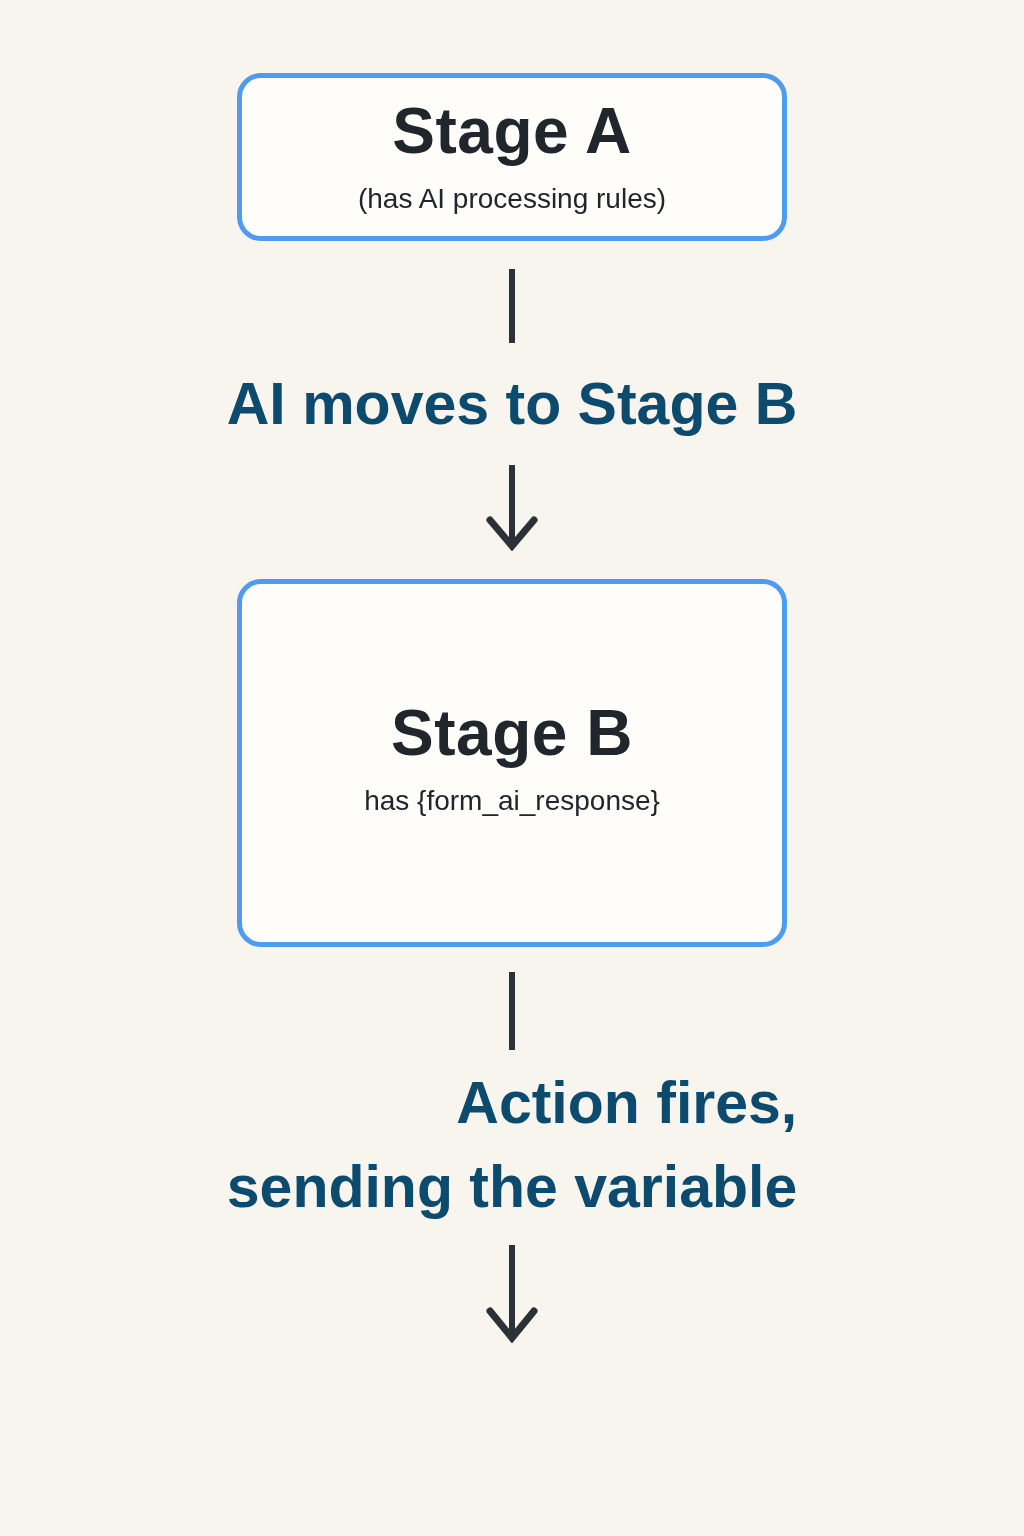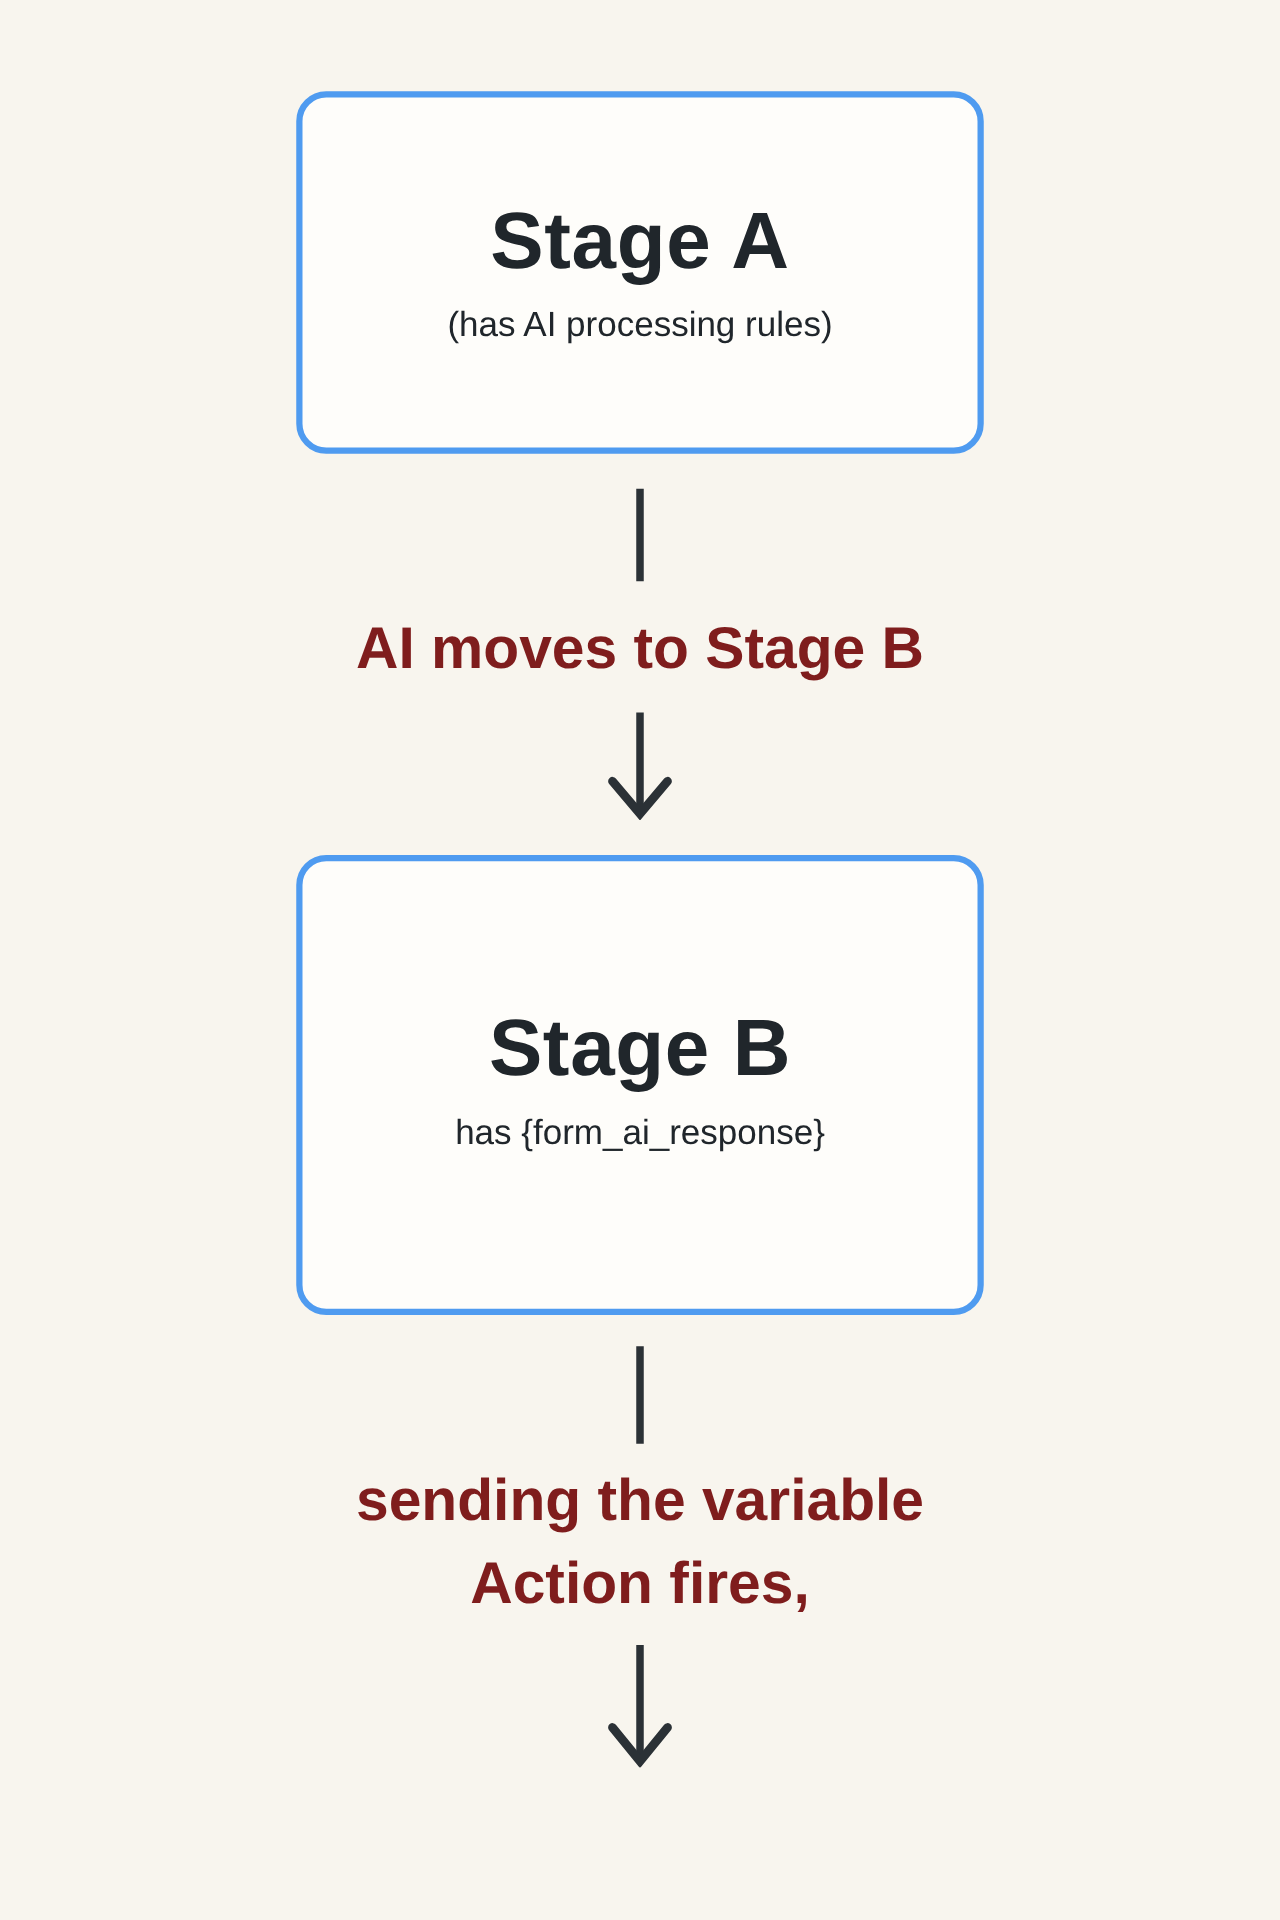--- a/index.html
+++ b/index.html
@@ -28,21 +28,21 @@
     background: #fefdfa;
     border: 5px solid #4f9bf0;
     border-radius: 24px;
     display: flex;
     flex-direction: column;
     align-items: center;
     justify-content: center;
     text-align: center;
   }
   .node-a {
-    height: 290px;
+    height: 168px;
   }
   .node-b {
     height: 368px;
   }
   .node-title {
     font-size: 64px;
     font-weight: bold;
     color: #20262b;
     line-height: 1.15;
     letter-spacing: 0.5px;
@@ -63,24 +63,24 @@
   }
   .line-1 {
     height: 74px;
     margin-top: 28px;
   }
   .line-2 {
     height: 78px;
     margin-top: 25px;
   }
   .edge-label {
-    font-size: 47px;
+    font-size: 59px;
     font-weight: bold;
-    color: #7f1d1d;
-    text-align: center;
+    color: #0c4a6e;
+    text-align: right;
     line-height: 1.42;
   }
   .edge-label-1 {
     margin-top: 20px;
   }
   .edge-label-2 {
     margin-top: 12px;
   }
   .arrow {
     display: block;
@@ -114,22 +114,22 @@
   <div class="node node-b" style="margin-top:28px;">
     <div class="node-title">Stage B</div>
     <div class="node-subtitle">
       <div>has {form_ai_response}</div>
     </div>
   </div>
 
   <div class="connector-line line-2"></div>
 
   <div class="edge-label edge-label-2">
+    <div>Action fires,</div>
     <div>sending the variable</div>
-    <div>Action fires,</div>
   </div>
 
   <svg class="arrow arrow-2" width="64" height="100" viewBox="0 0 64 100">
     <line x1="32" y1="2" x2="32" y2="94" stroke="#2b3136" stroke-width="6"></line>
     <polyline points="10,68 32,95 54,68" fill="none" stroke="#2b3136" stroke-width="7" stroke-linecap="round" stroke-linejoin="miter"></polyline>
   </svg>
 
 </div>
 
 </body></html>

